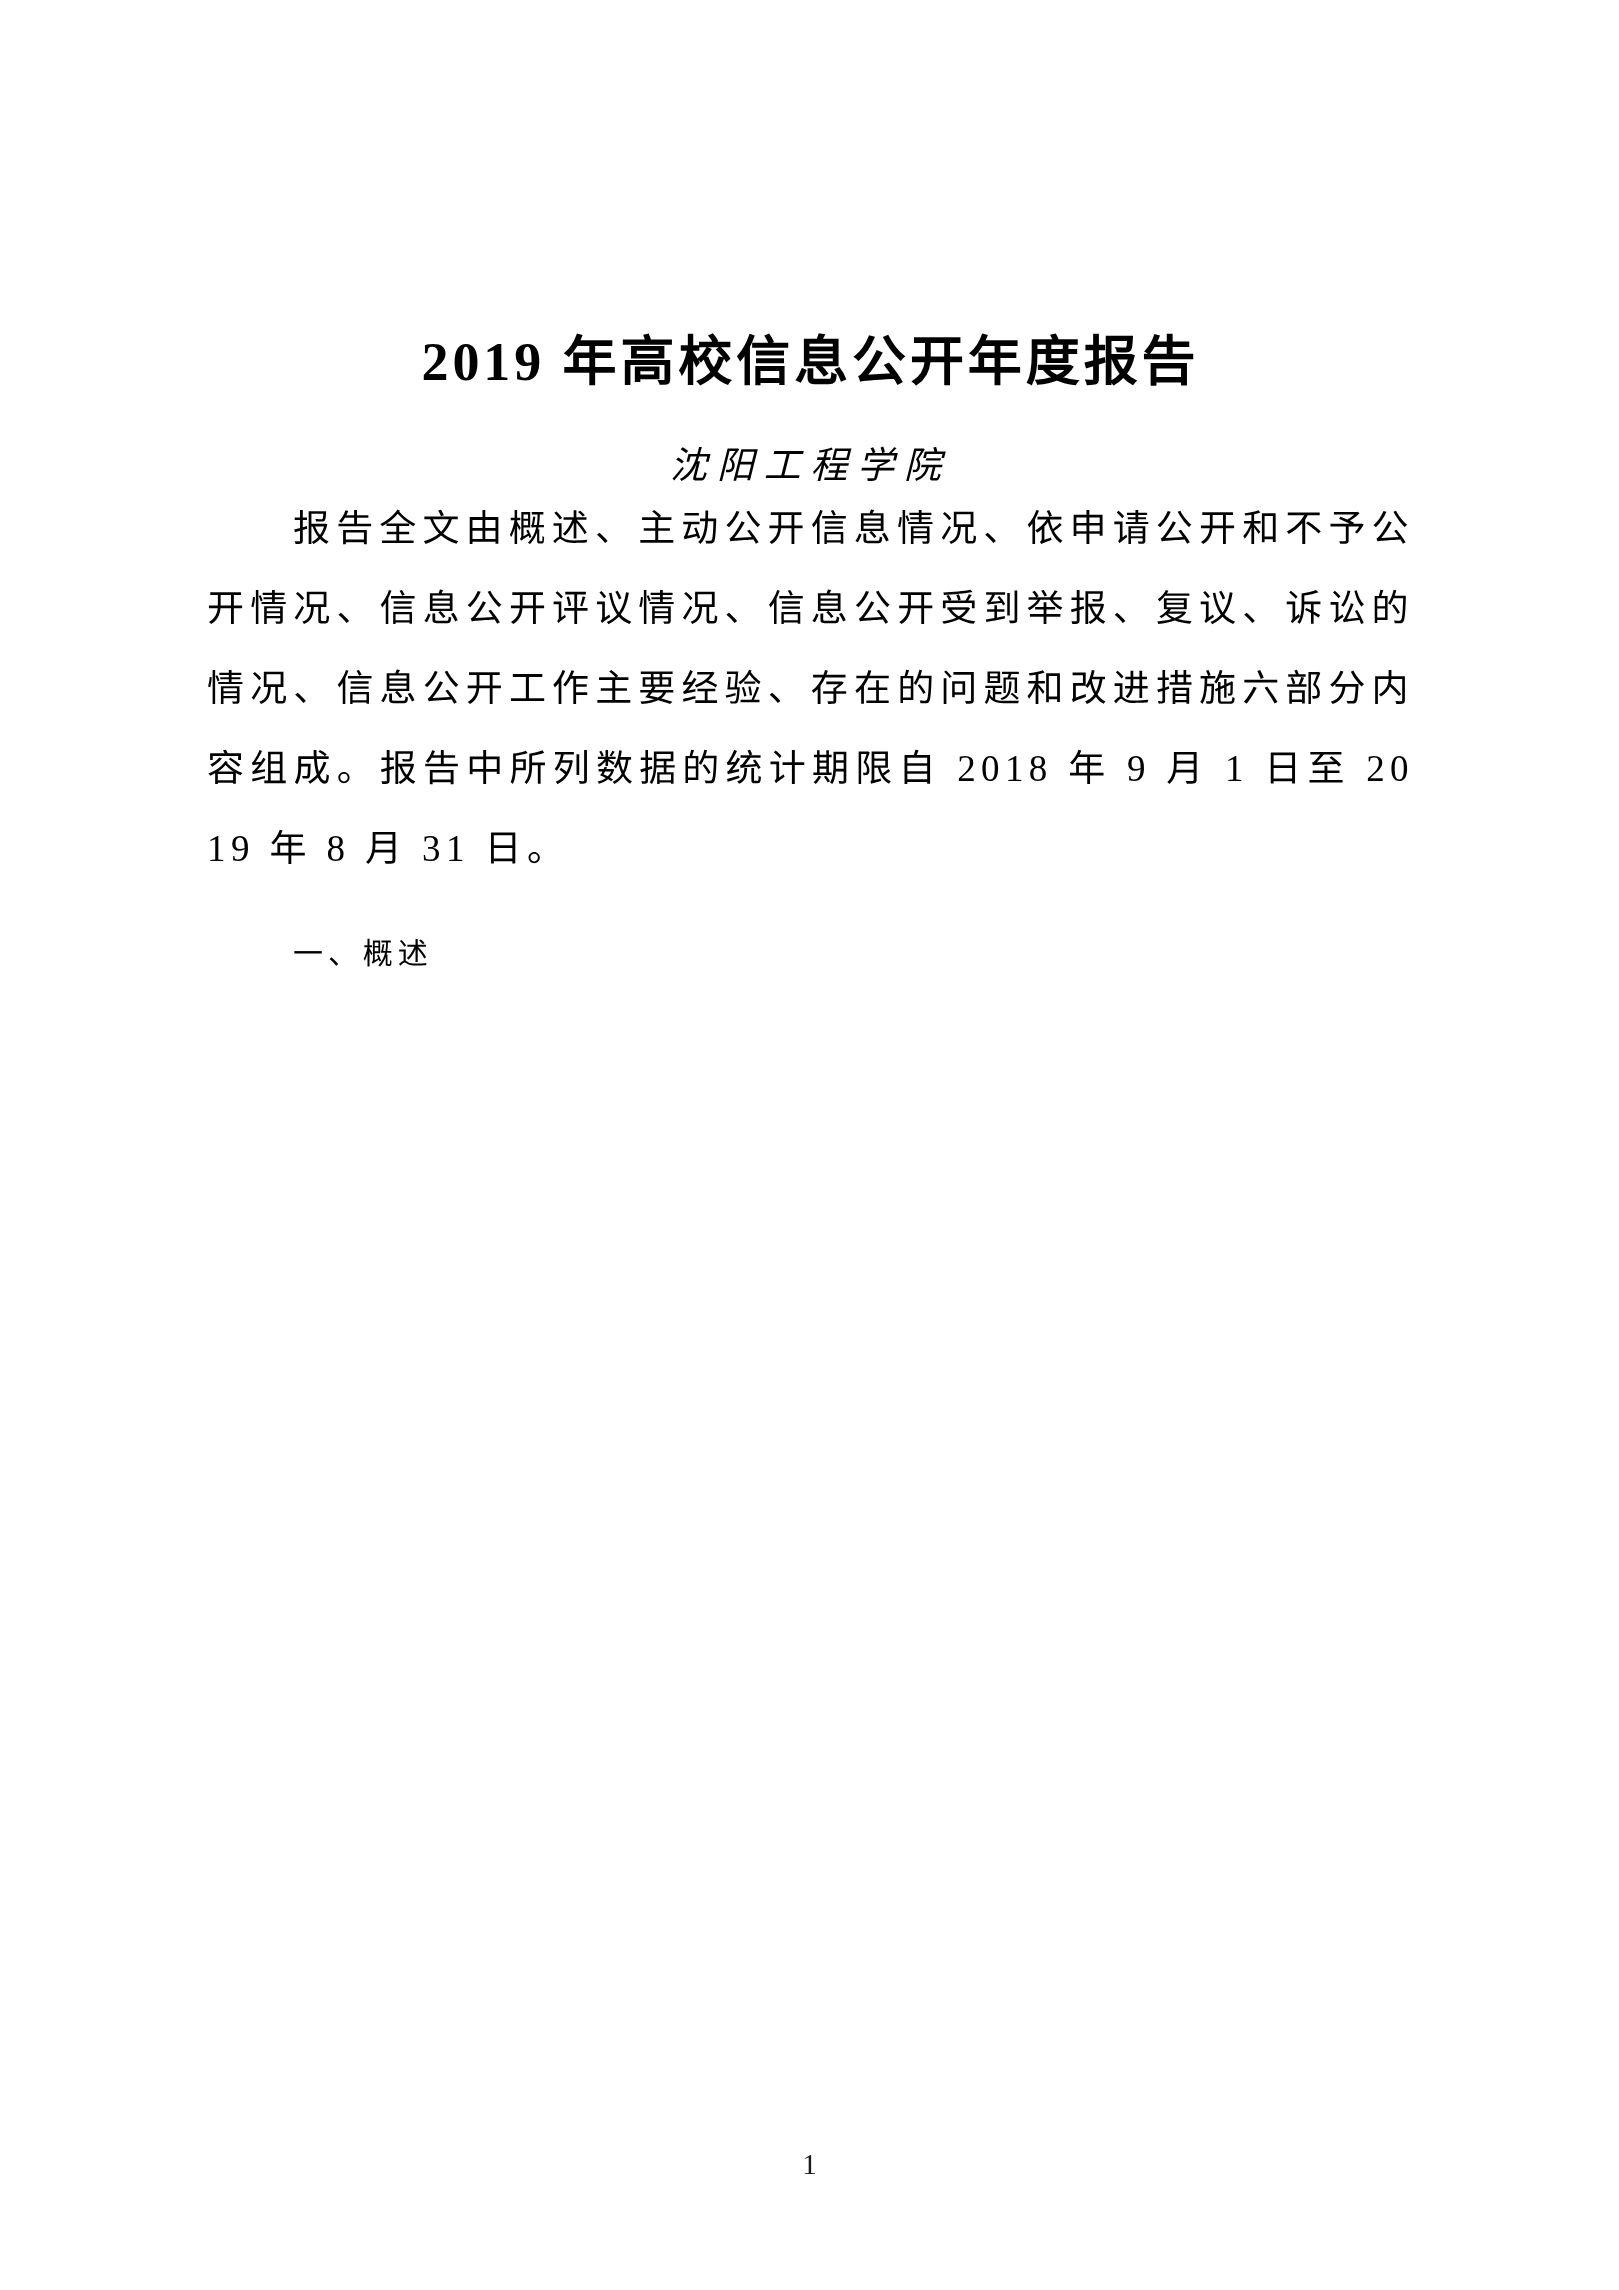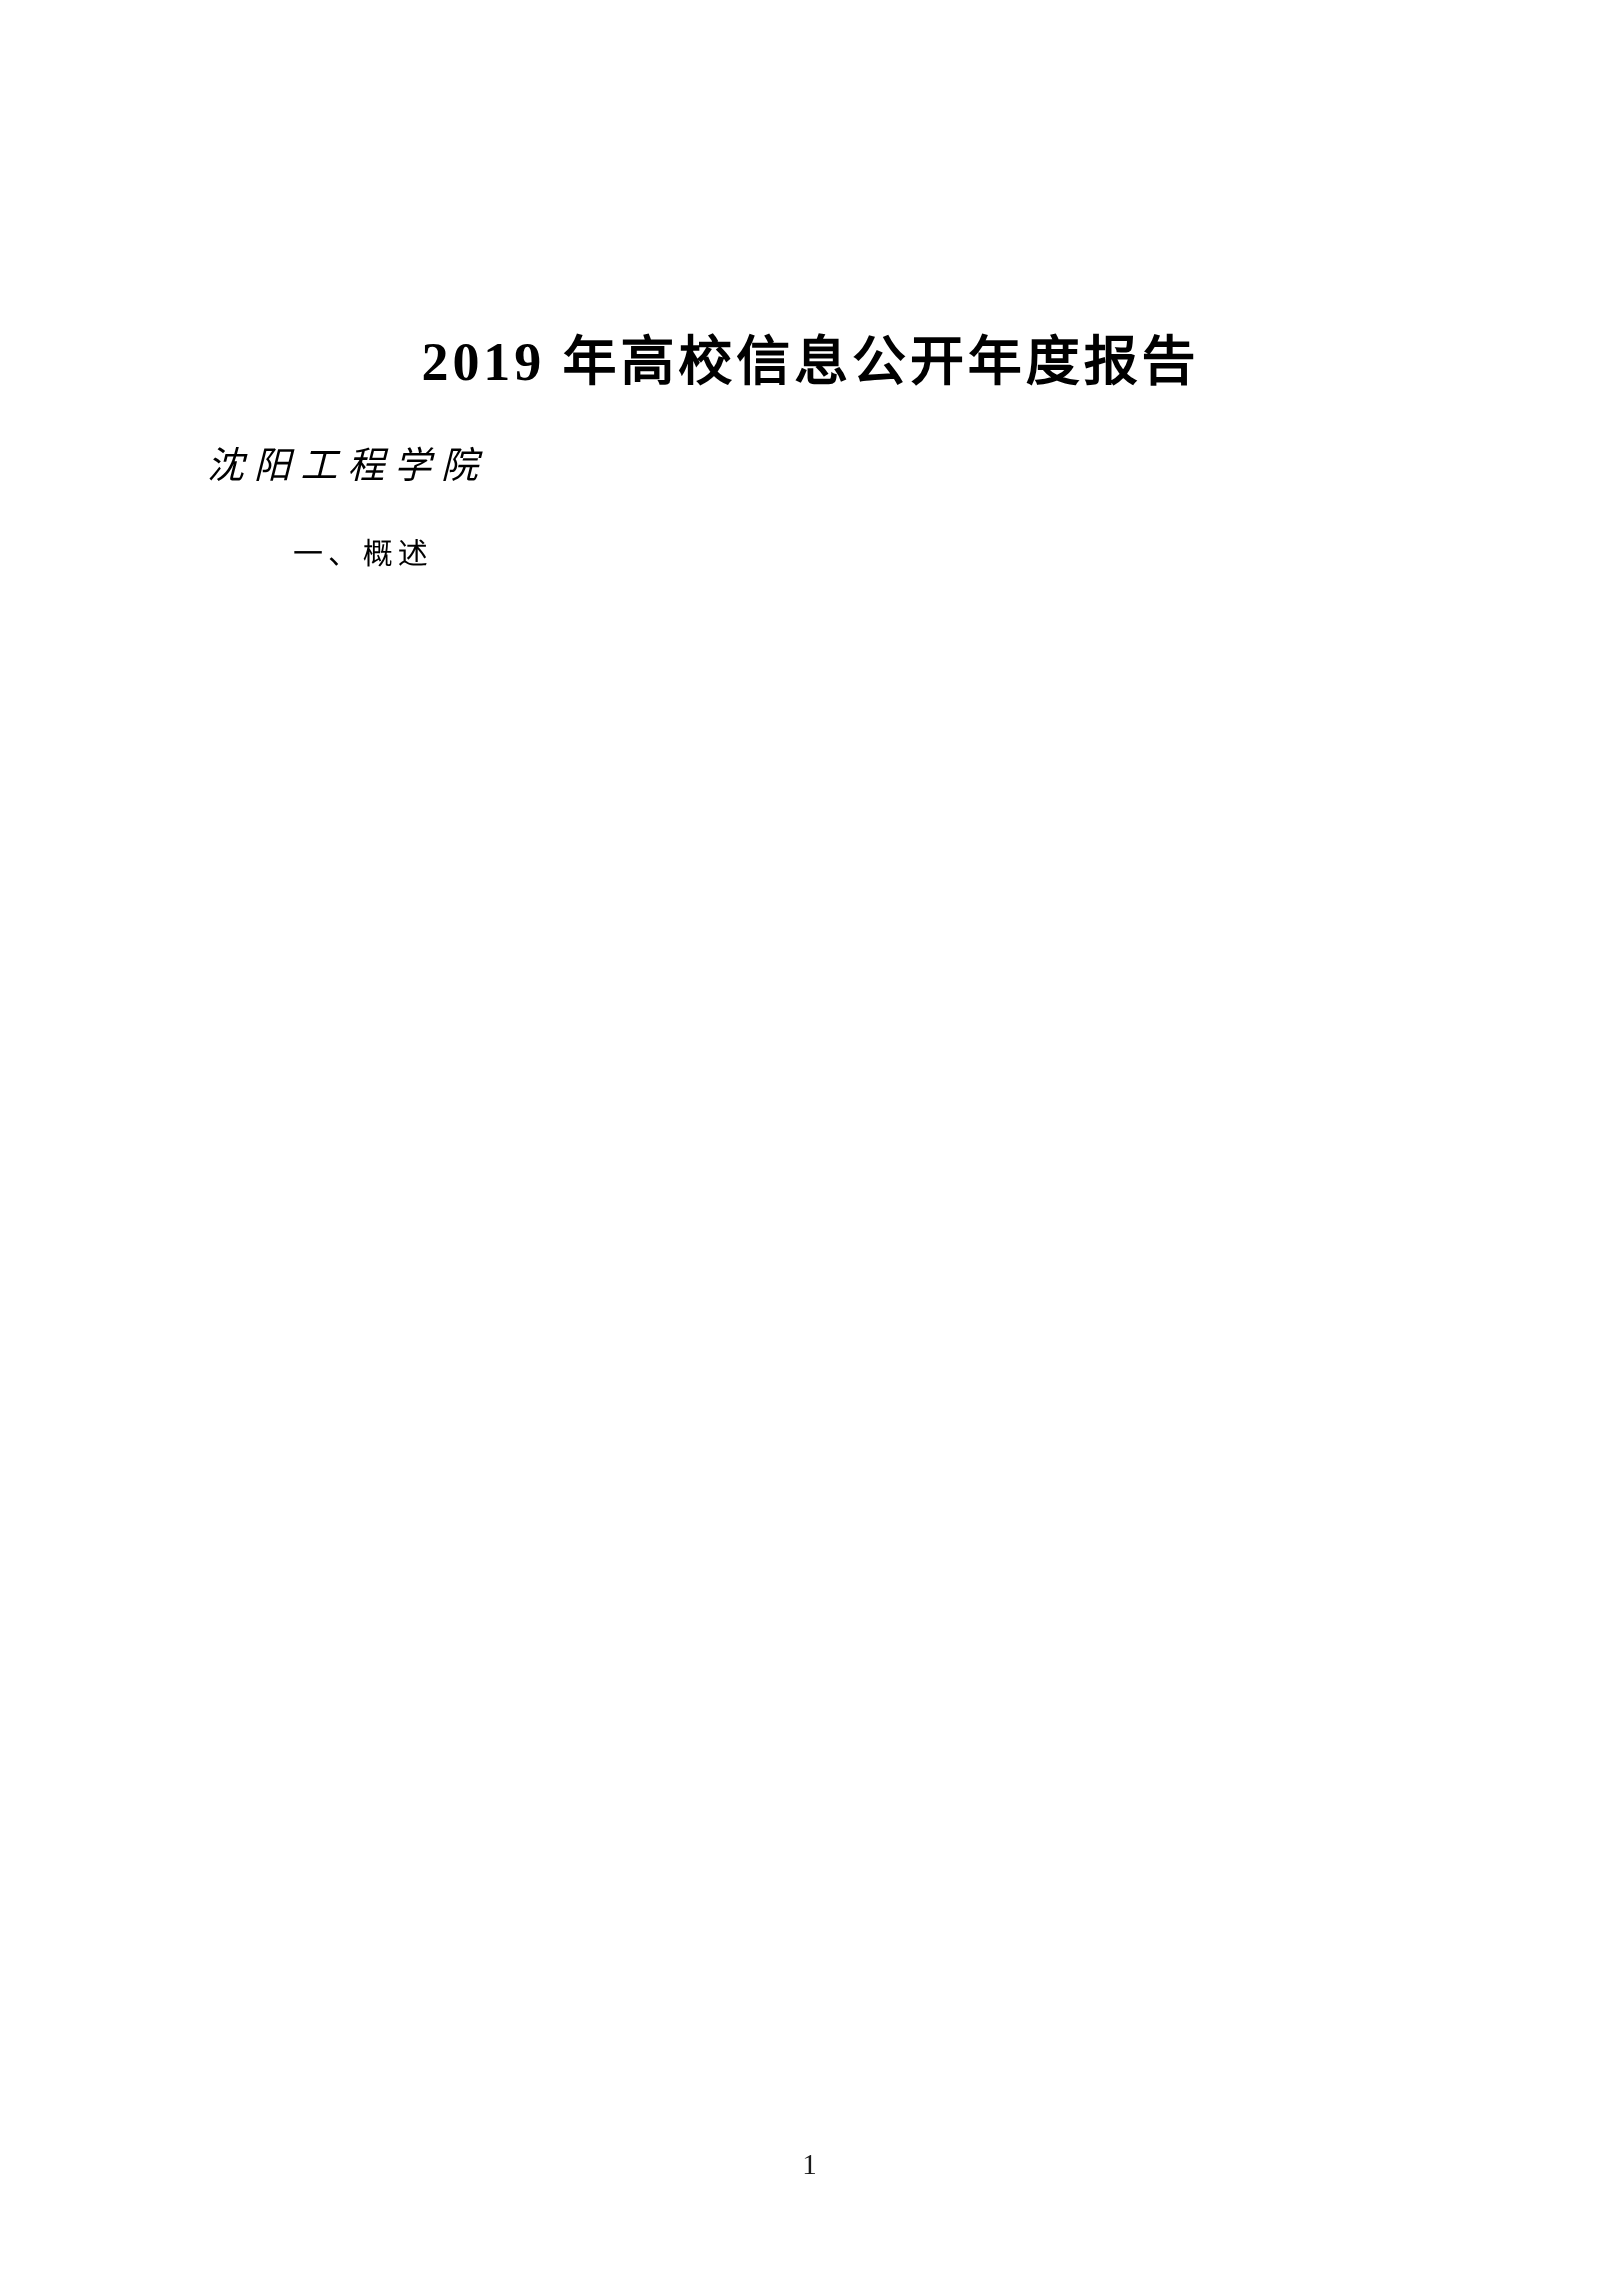--- a/index.html
+++ b/index.html
@@ -27,21 +27,21 @@
     margin: 312px 0 0 0;
     text-align: center;
     font-size: 54px;
     line-height: 69px;
     font-weight: bold;
     letter-spacing: 3.9px;
     font-family: "Liberation Serif", "DejaVu Serif", serif;
   }
   .doc-subtitle {
     margin: 45px 0 0 0;
-    text-align: left;
+    text-align: center;
     font-style: italic;
     font-size: 37px;
     line-height: 47px;
     letter-spacing: 9.8px;
   }
   .body-para {
     margin: 0;
     font-size: 37px;
     line-height: 80px;
     letter-spacing: 5.4px;
@@ -77,20 +77,21 @@
 <body>
 
 <div class="page">
   <div class="content">
 
     <div class="doc-title">2019 年高校信息公开年度报告</div>
 
     <div class="doc-subtitle">沈阳工程学院</div>
 
 
+    <p class="body-para">报告全文由概述、主动公开信息情况、依申请公开和不予公开情况、信息公开评议情况、信息公开受到举报、复议、诉讼的情况、信息公开工作主要经验、存在的问题和改进措施六部分内容组成。报告中所列数据的统计期限自 2018 年 9 月 1 日至 2019 年 8 月 31 日。</p>
 
     <div class="section-heading">一、概述</div>
 
 
   </div>
 
   <div class="page-number">1</div>
 </div>
 
 

